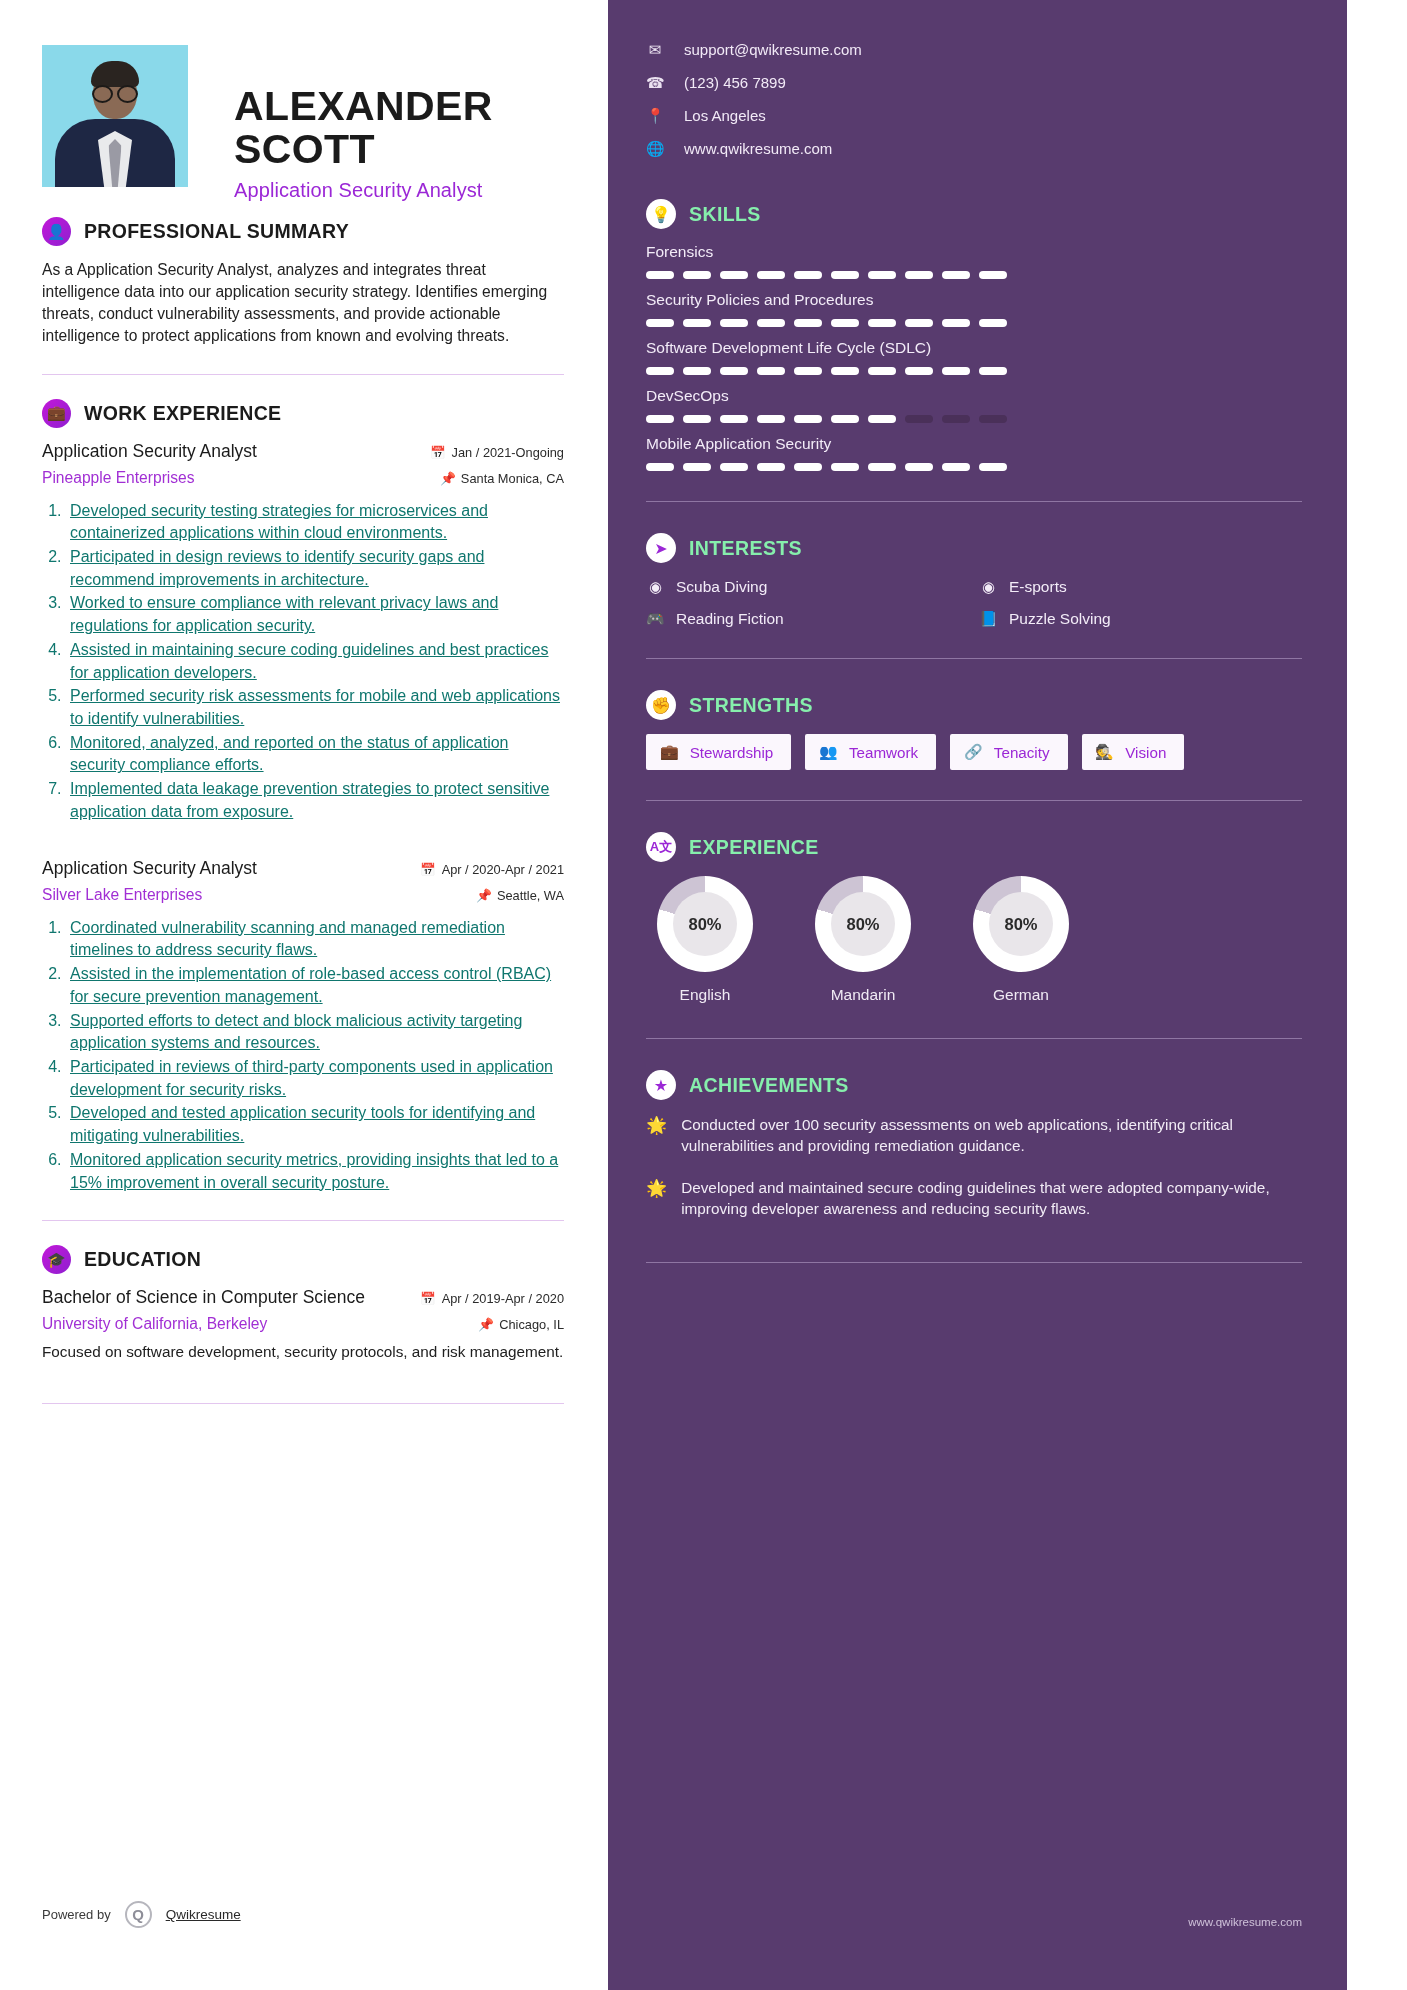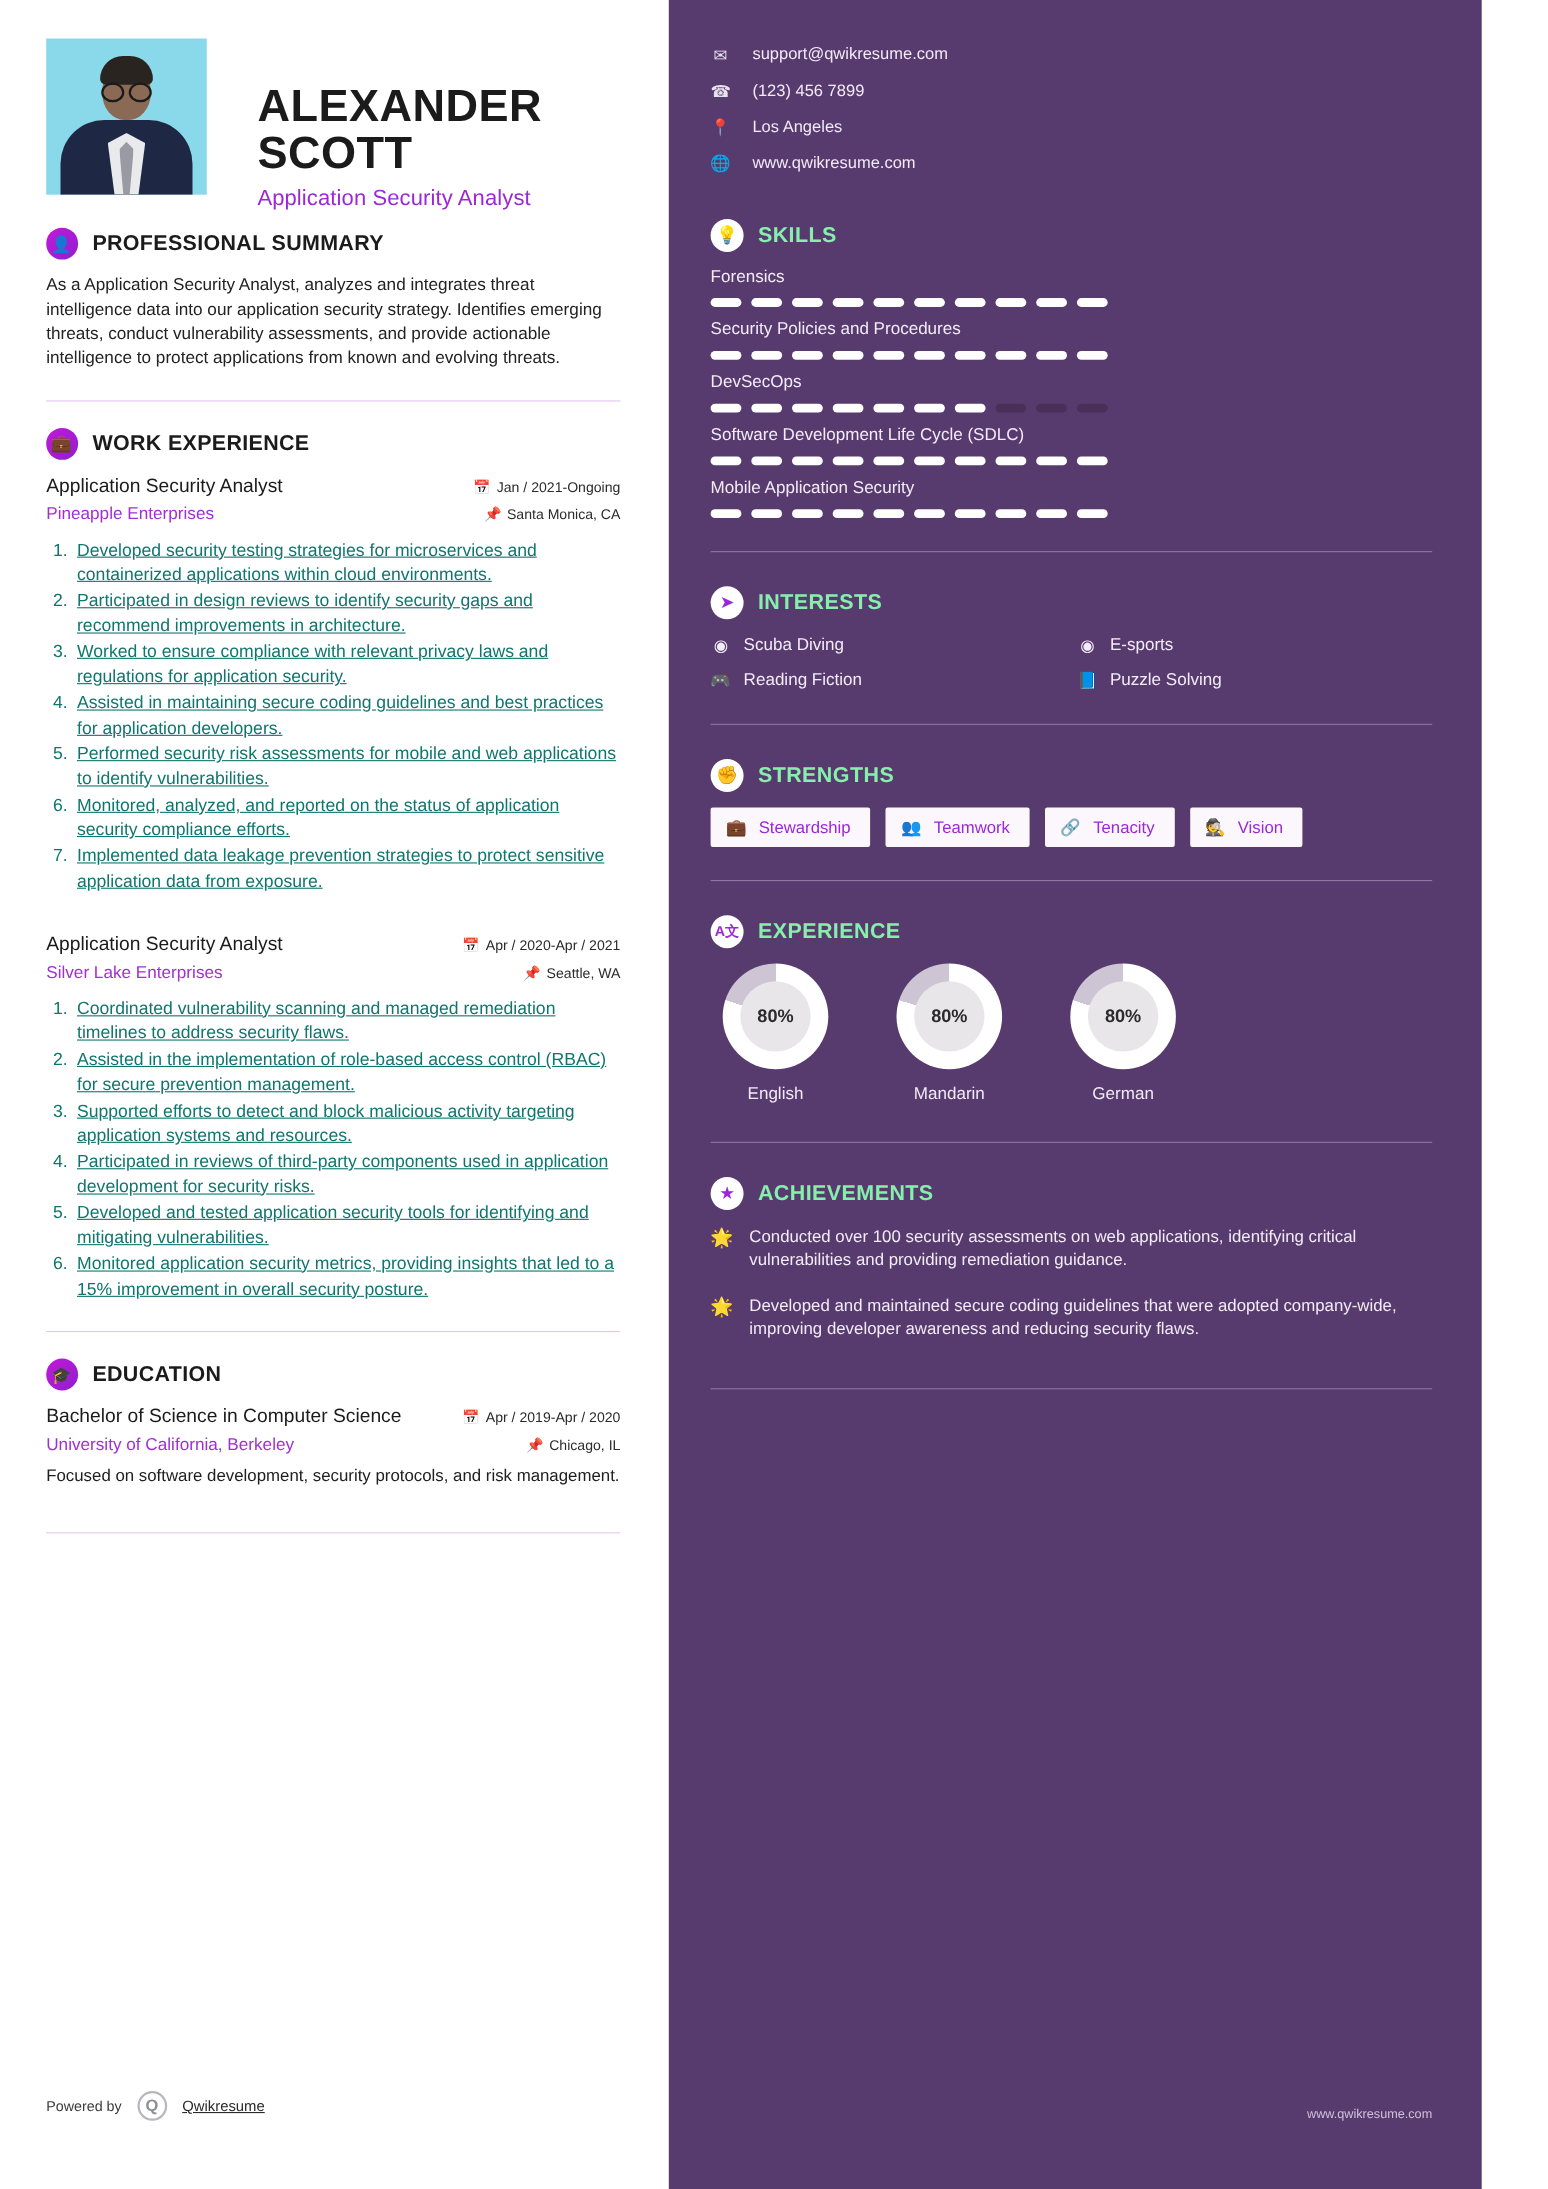--- a/index.html
+++ b/index.html
@@ -7,21 +7,21 @@
     width: 1407px; height: 1990px;
     font-family: "Liberation Sans", sans-serif;
     background: #ffffff;
   }
   .page { display: flex; width: 1407px; height: 1990px; position: relative; }
 
   
   .left {
     width: 608px; height: 1990px;
     background: #ffffff;
-    padding: 35px 44px 0 42px;
+    padding: 45px 44px 0 42px;
     position: relative;
   }
   .header-row { display: flex; align-items: flex-start; gap: 46px; height: 150px; }
   .photo {
     width: 146px; height: 142px;
     background: #8ad9ea;
     flex: none; position: relative; overflow: hidden;
   }
   .ph-head {
     position: absolute; left: 50%; top: 22px; transform: translateX(-50%);
@@ -339,47 +339,47 @@
               <span class="seg"></span>
               <span class="seg"></span>
               <span class="seg"></span>
               <span class="seg"></span>
               <span class="seg"></span>
               <span class="seg"></span>
               <span class="seg"></span>
             </div>
           </div>
           <div class="skill">
+            <div class="skill-name">Software Development Life Cycle (SDLC)</div>
+            <div class="skill-bar">
+              <span class="seg"></span>
+              <span class="seg"></span>
+              <span class="seg"></span>
+              <span class="seg"></span>
+              <span class="seg"></span>
+              <span class="seg"></span>
+              <span class="seg"></span>
+              <span class="seg"></span>
+              <span class="seg"></span>
+              <span class="seg"></span>
+            </div>
+          </div>
+          <div class="skill">
             <div class="skill-name">DevSecOps</div>
             <div class="skill-bar">
               <span class="seg"></span>
               <span class="seg"></span>
               <span class="seg"></span>
               <span class="seg"></span>
               <span class="seg"></span>
               <span class="seg"></span>
               <span class="seg"></span>
               <span class="seg off"></span>
               <span class="seg off"></span>
               <span class="seg off"></span>
-            </div>
-          </div>
-          <div class="skill">
-            <div class="skill-name">Software Development Life Cycle (SDLC)</div>
-            <div class="skill-bar">
-              <span class="seg"></span>
-              <span class="seg"></span>
-              <span class="seg"></span>
-              <span class="seg"></span>
-              <span class="seg"></span>
-              <span class="seg"></span>
-              <span class="seg"></span>
-              <span class="seg"></span>
-              <span class="seg"></span>
-              <span class="seg"></span>
             </div>
           </div>
           <div class="skill">
             <div class="skill-name">Mobile Application Security</div>
             <div class="skill-bar">
               <span class="seg"></span>
               <span class="seg"></span>
               <span class="seg"></span>
               <span class="seg"></span>
               <span class="seg"></span>

